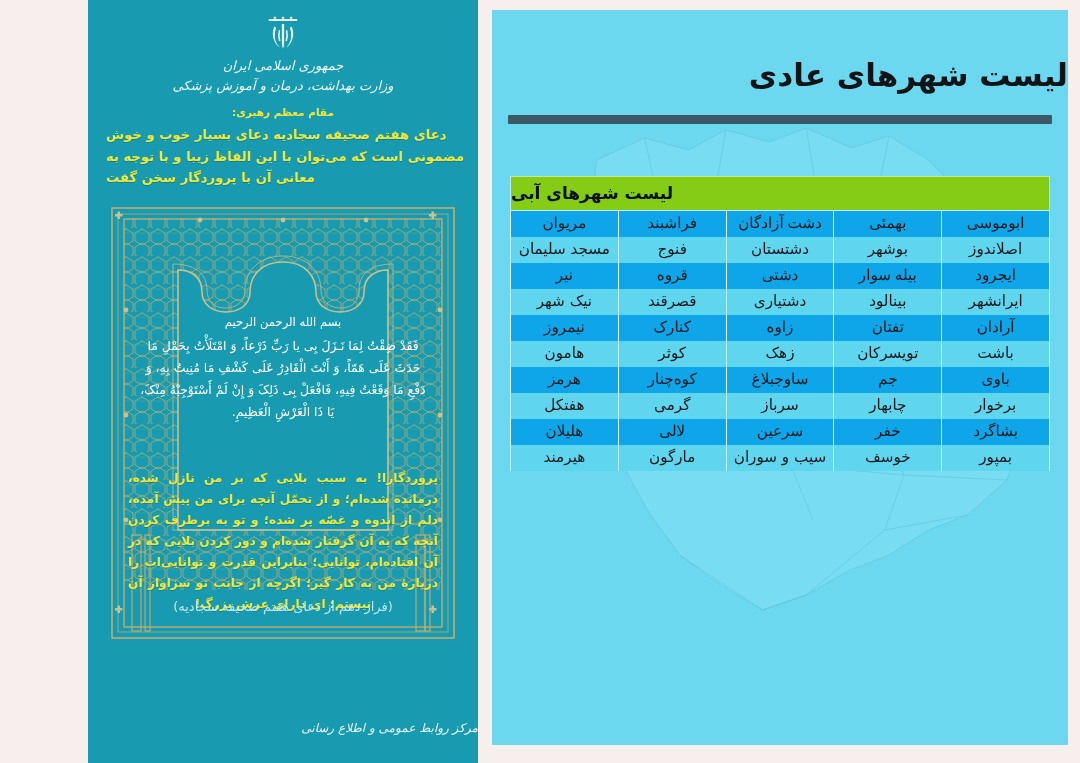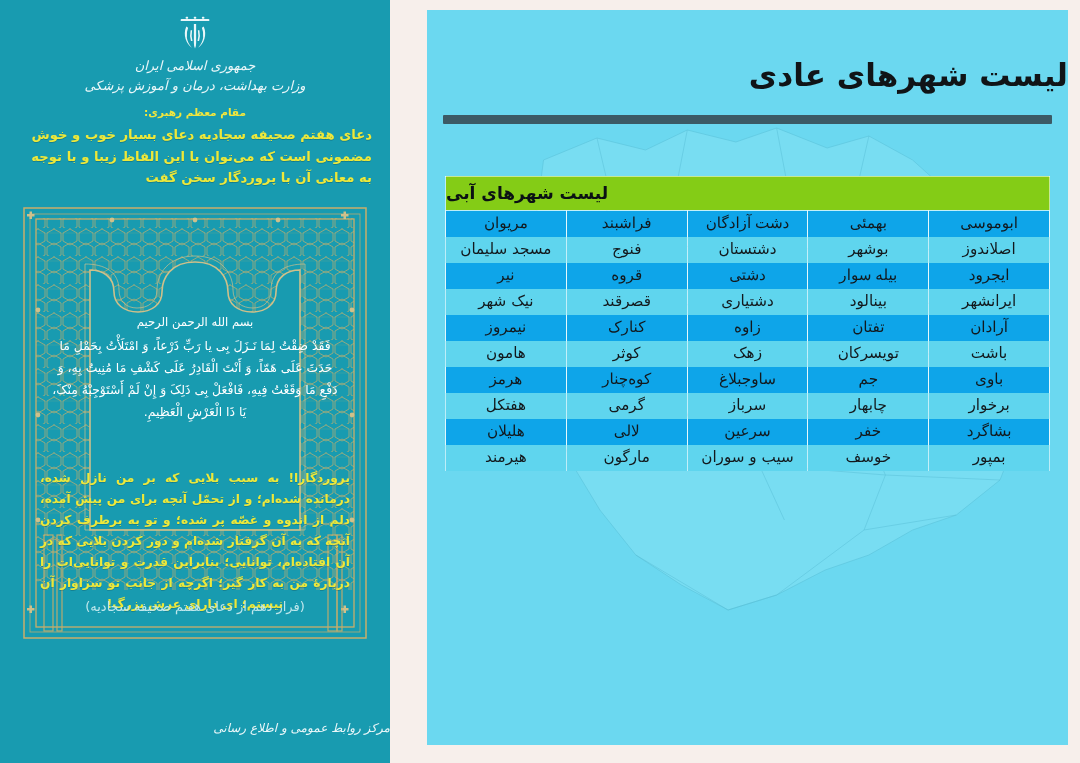--- a/index.html
+++ b/index.html
@@ -9,25 +9,24 @@
   }
   body {
     width: 1080px;
     height: 763px;
     overflow: hidden;
     background: #F7EFEB;
     font-family: "DejaVu Sans", "Liberation Sans", sans-serif;
   }
   .page {
     position: relative;
-    width: 1080px;
+    width: 992px;
     height: 763px;
     display: flex;
     flex-direction: row-reverse;
-    gap: 23px;
   }
 
   
   .poster {
     position: relative;
     width: 390px;
     height: 763px;
     background: #189BB0;
     flex: 0 0 390px;
     overflow: hidden;
@@ -61,26 +60,26 @@
     font-style: italic;
   }
   .leader-label {
     margin-top: 10px;
     color: #F2E63D;
     font-size: 10.5px;
     font-weight: bold;
     letter-spacing: 0.2px;
   }
   .leader-quote {
-    margin: 6px 18px 0 18px;
+    margin: 6px 2px 0 18px;
     color: #EDE83A;
     font-size: 13.2px;
     font-weight: bold;
     line-height: 1.62;
-    text-align: right;
+    text-align: left;
     text-shadow: 0 1px 0 rgba(0,0,0,0.18);
   }
 
   
   .frame-wrap {
     position: relative;
     margin: 12px 14px 0 14px;
     height: 450px;
   }
   .frame-svg {

